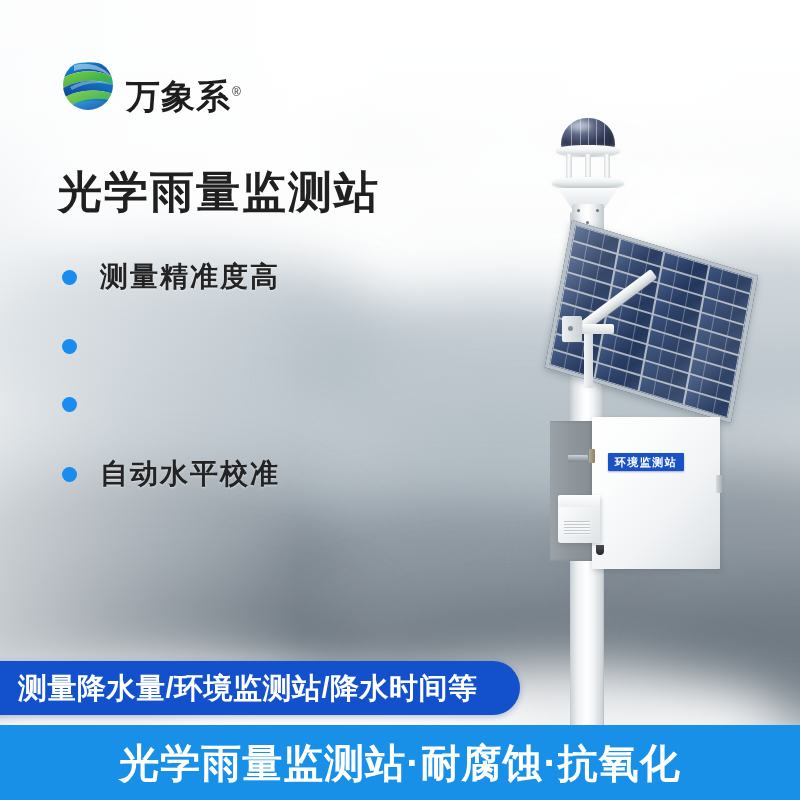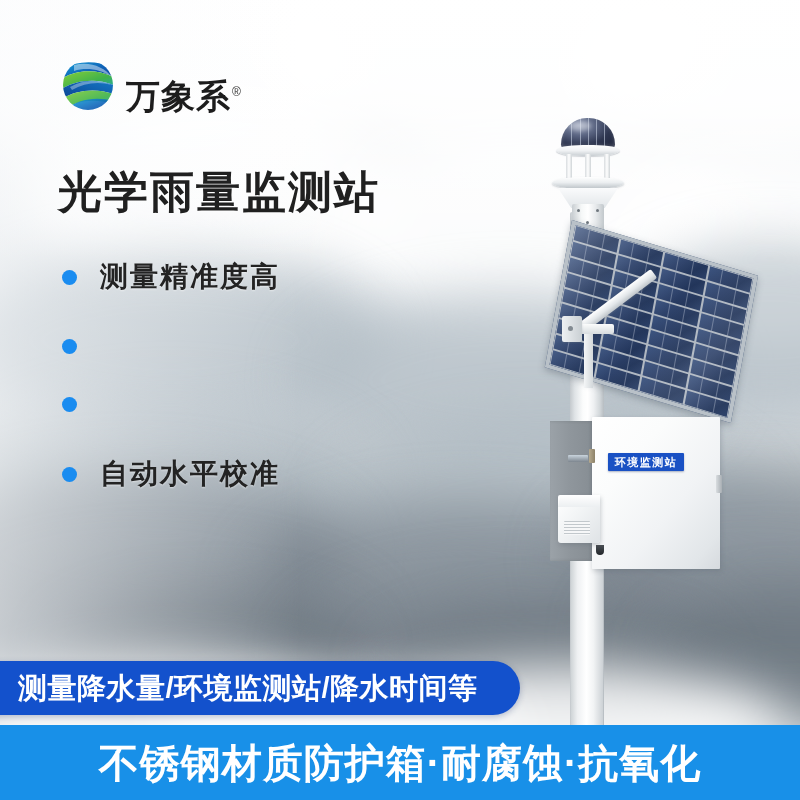--- a/index.html
+++ b/index.html
@@ -668,16 +668,16 @@
       <span class="bullet-dot" style="background:#1a8cf0"></span>
       <span class="feature-label">自动水平校准</span>
     </div>
   </div>
 
   <div class="pill-banner">
     <span class="pill-text">测量降水量/环境监测站/降水时间等</span>
   </div>
 
   <div class="bottom-bar">
-    <span class="bottom-text">不锈钢材质防护箱·耐腐蚀·抗氧化</span>
+    <span class="bottom-text">光学雨量监测站·耐腐蚀·抗氧化</span>
   </div>
 
 </div>
 
 </body></html>

